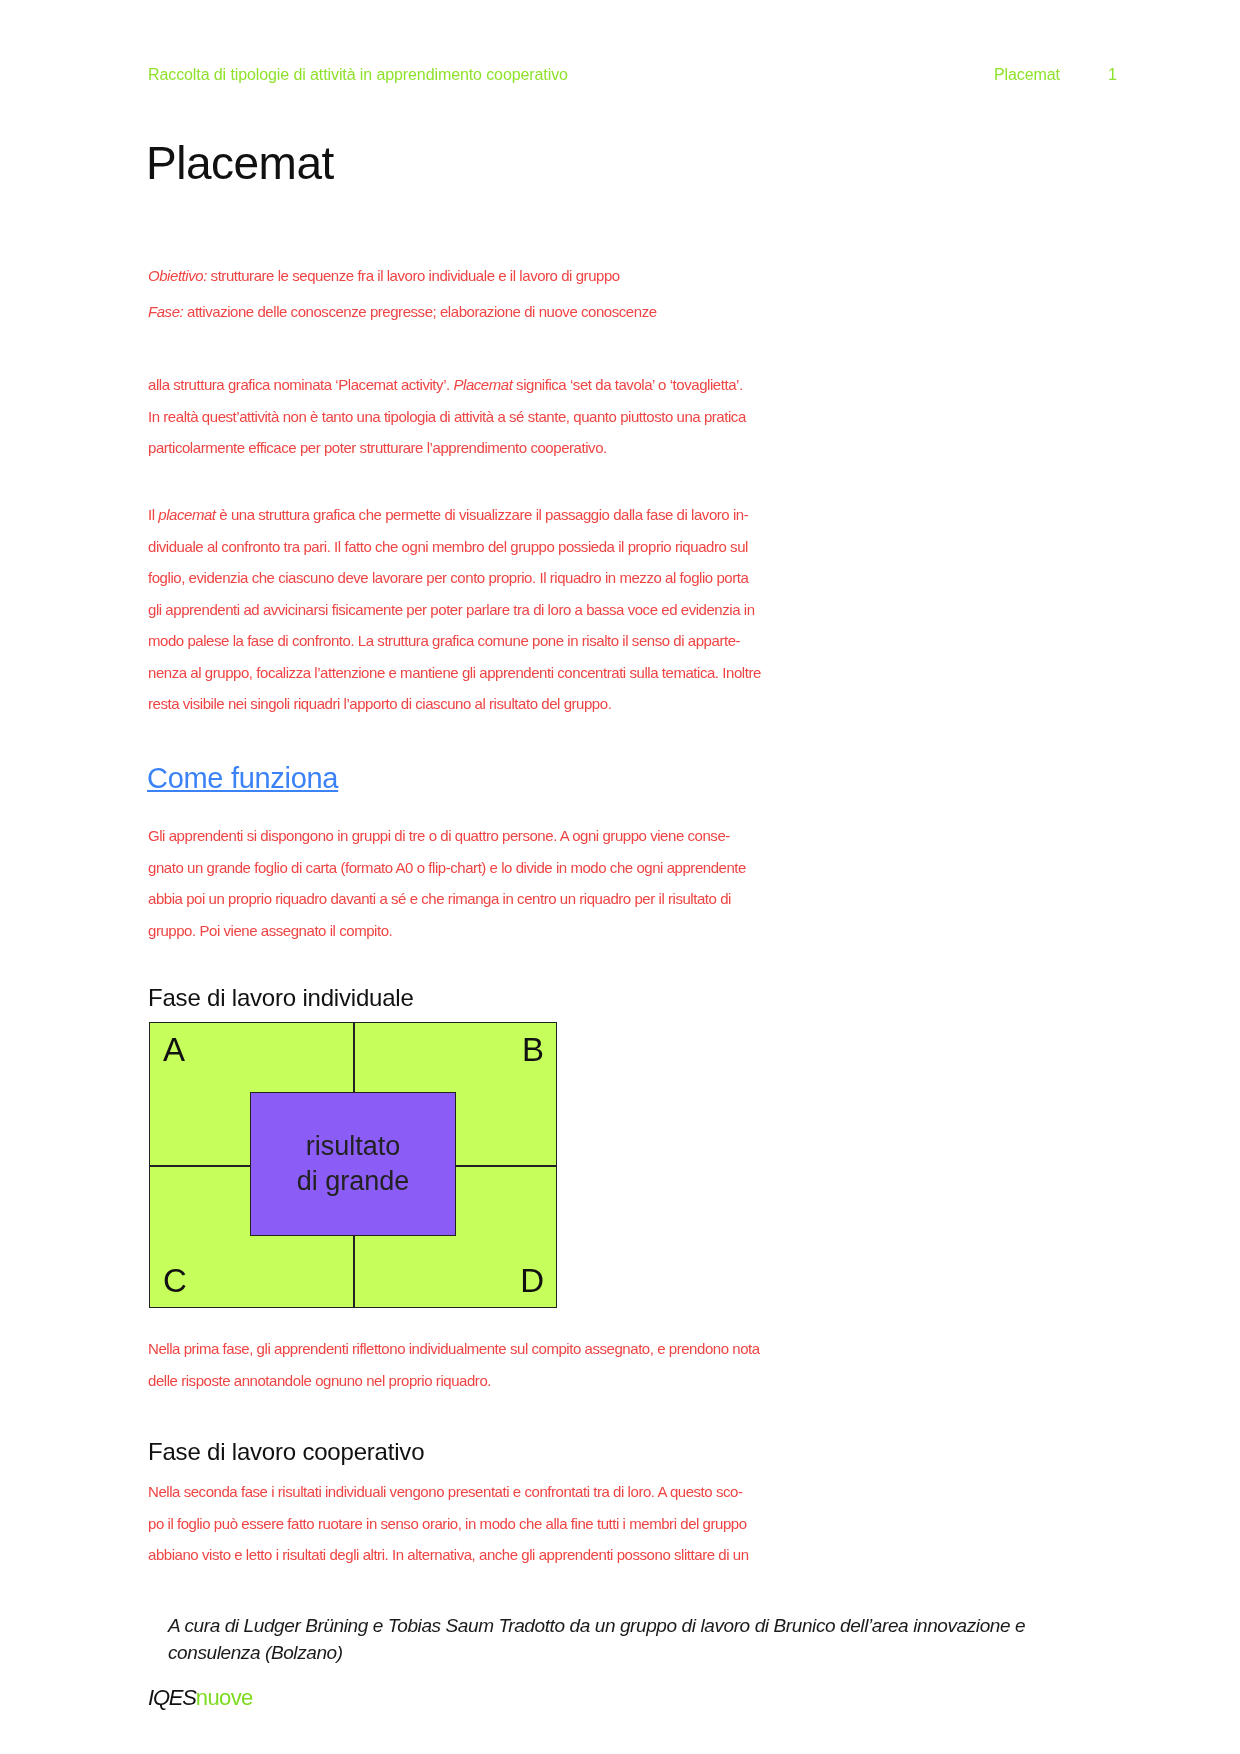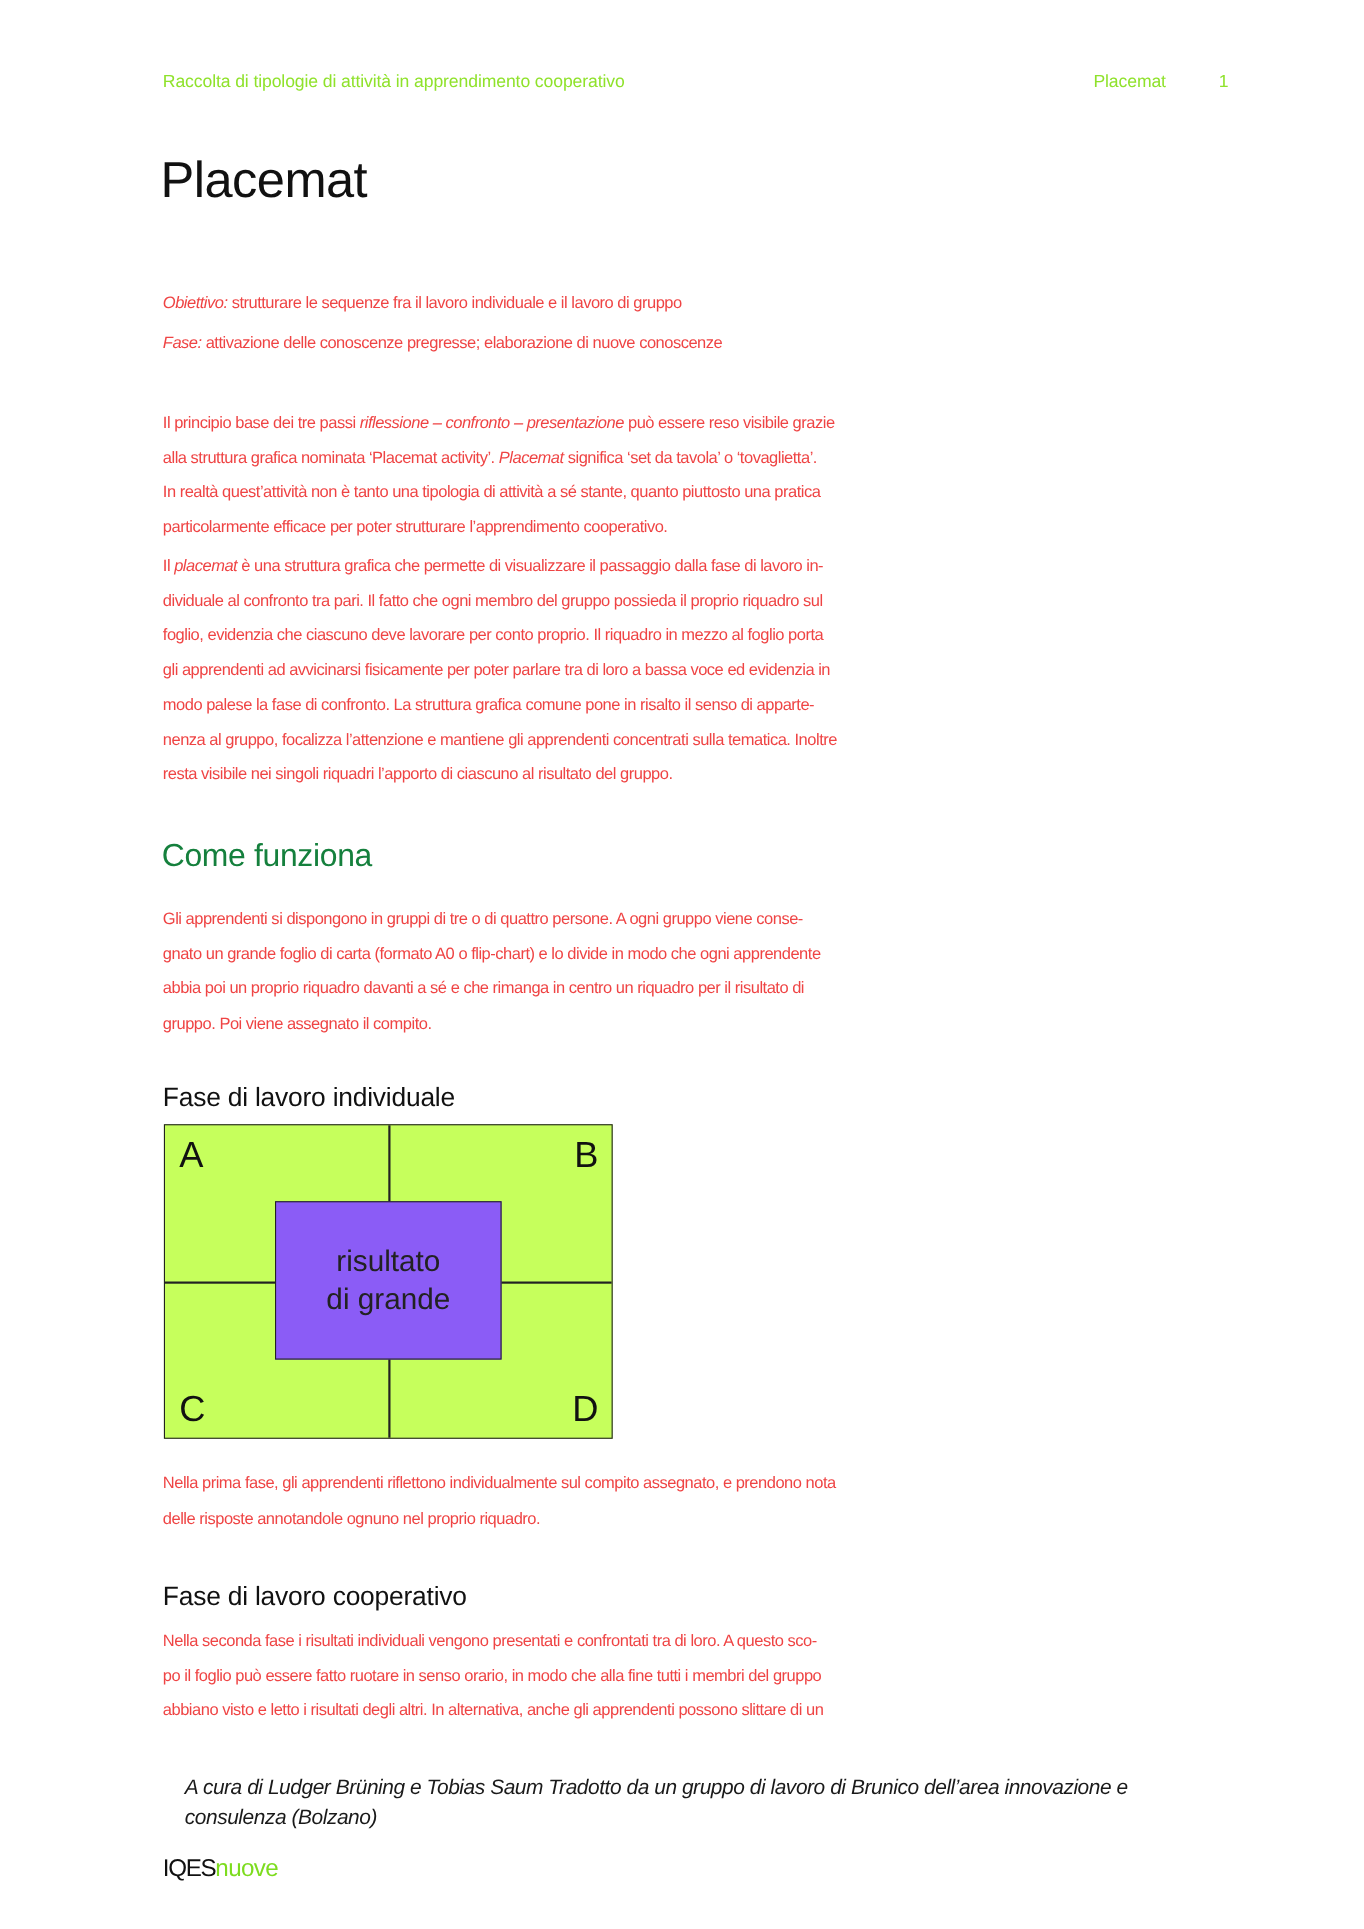--- a/index.html
+++ b/index.html
@@ -1,30 +1,30 @@
 <!DOCTYPE html>
 <html><head>
 <meta charset="utf-8">
 <style>
   html, body { margin: 0; padding: 0; background: #ffffff; }
   body { width: 1240px; height: 1754px; position: relative; overflow: hidden;
          font-family: "Liberation Sans", sans-serif; color: #1a1a1a; }
   .abs { position: absolute; white-space: nowrap; }
   .hdr { font-size: 16px; color: #8fe22b; letter-spacing: -0.1px; }
   .title { font-size: 46px; color: #111; letter-spacing: -0.5px; }
-  .h2 { font-size: 29px; color: #15803d; letter-spacing: -0.3px; }
+  .h2 { font-size: 29px; color: #3b82f6; letter-spacing: -0.3px; text-decoration: underline; }
   .h3 { font-size: 24px; color: #111; letter-spacing: -0.2px; }
   .body { font-size: 15px; letter-spacing: -0.45px; color: #ef4444; }
   .line { display: block; height: 31.5px; line-height: 31.5px; white-space: nowrap; transform-origin: left center; }
   .meta .line { height: 36px; line-height: 36px; }
   i, .it { font-style: italic; }
   .footer { font-size: 19px; font-style: italic; letter-spacing: -0.4px; color: #1a1a1a; }
   .footer .line { height: 27px; line-height: 27px; }
   .logo { font-size: 22px; letter-spacing: -1.2px; }
-  .logo .a { color: #111; }
+  .logo .a { color: #111; font-style: italic; }
   .logo .b { color: #7ddc1f; letter-spacing: -0.6px; }
   .diagram { position: absolute; left: 149px; top: 1022px; width: 406px; height: 284px;
              background: #c6ff5c; border: 1.5px solid #222; }
   .diagram .vline { position: absolute; left: 203px; top: 0; width: 1.5px; height: 100%; background: #222; }
   .diagram .hline { position: absolute; left: 0; top: 142px; height: 1.5px; width: 100%; background: #222; }
   .diagram .center { position: absolute; left: 100px; top: 69px; width: 206px; height: 144px;
                      background: #8b5cf6; border: 1.5px solid #222; box-sizing: border-box;
                      display: flex; flex-direction: column; align-items: center; justify-content: center;
                      font-size: 27px; line-height: 35px; color: #222; }
   .diagram .q { position: absolute; font-size: 33px; color: #111; line-height: 1; }
@@ -41,21 +41,20 @@
 <div class="abs hdr" style="left:1108px; top:66px;">1</div>
 
 <div class="abs title" style="left:146px; top:136px;">Placemat</div>
 
 <div class="abs body meta" style="left:148px; top:258px;">
   <span class="line"><i>Obiettivo:</i><span> strutturare le sequenze fra il lavoro individuale e il lavoro di gruppo</span></span>
   <span class="line"><i>Fase:</i><span> attivazione delle conoscenze pregresse; elaborazione di nuove conoscenze</span></span>
 </div>
 
 <div class="abs body" style="left:148px; top:369px;">
-  <span class="line"><span>Il principio base dei tre passi </span><i>riflessione – confronto – presentazione</i><span> può essere reso visibile grazie</span></span>
   <span class="line"><span>alla struttura grafica nominata ‘Placemat activity’. </span><i>Placemat</i><span> significa ‘set da tavola’ o ‘tovaglietta’.</span></span>
   <span class="line">In realtà quest’attività non è tanto una tipologia di attività a sé stante, quanto piuttosto una pratica</span>
   <span class="line">particolarmente efficace per poter strutturare l’apprendimento cooperativo.</span>
 </div>
 
 <div class="abs body" style="left:148px; top:499px;">
   <span class="line"><span>Il </span><i>placemat</i><span> è una struttura grafica che permette di visualizzare il passaggio dalla fase di lavoro in-</span></span>
   <span class="line">dividuale al confronto tra pari. Il fatto che ogni membro del gruppo possieda il proprio riquadro sul</span>
   <span class="line">foglio, evidenzia che ciascuno deve lavorare per conto proprio. Il riquadro in mezzo al foglio porta</span>
   <span class="line">gli apprendenti ad avvicinarsi fisicamente per poter parlare tra di loro a bassa voce ed evidenzia in</span>

